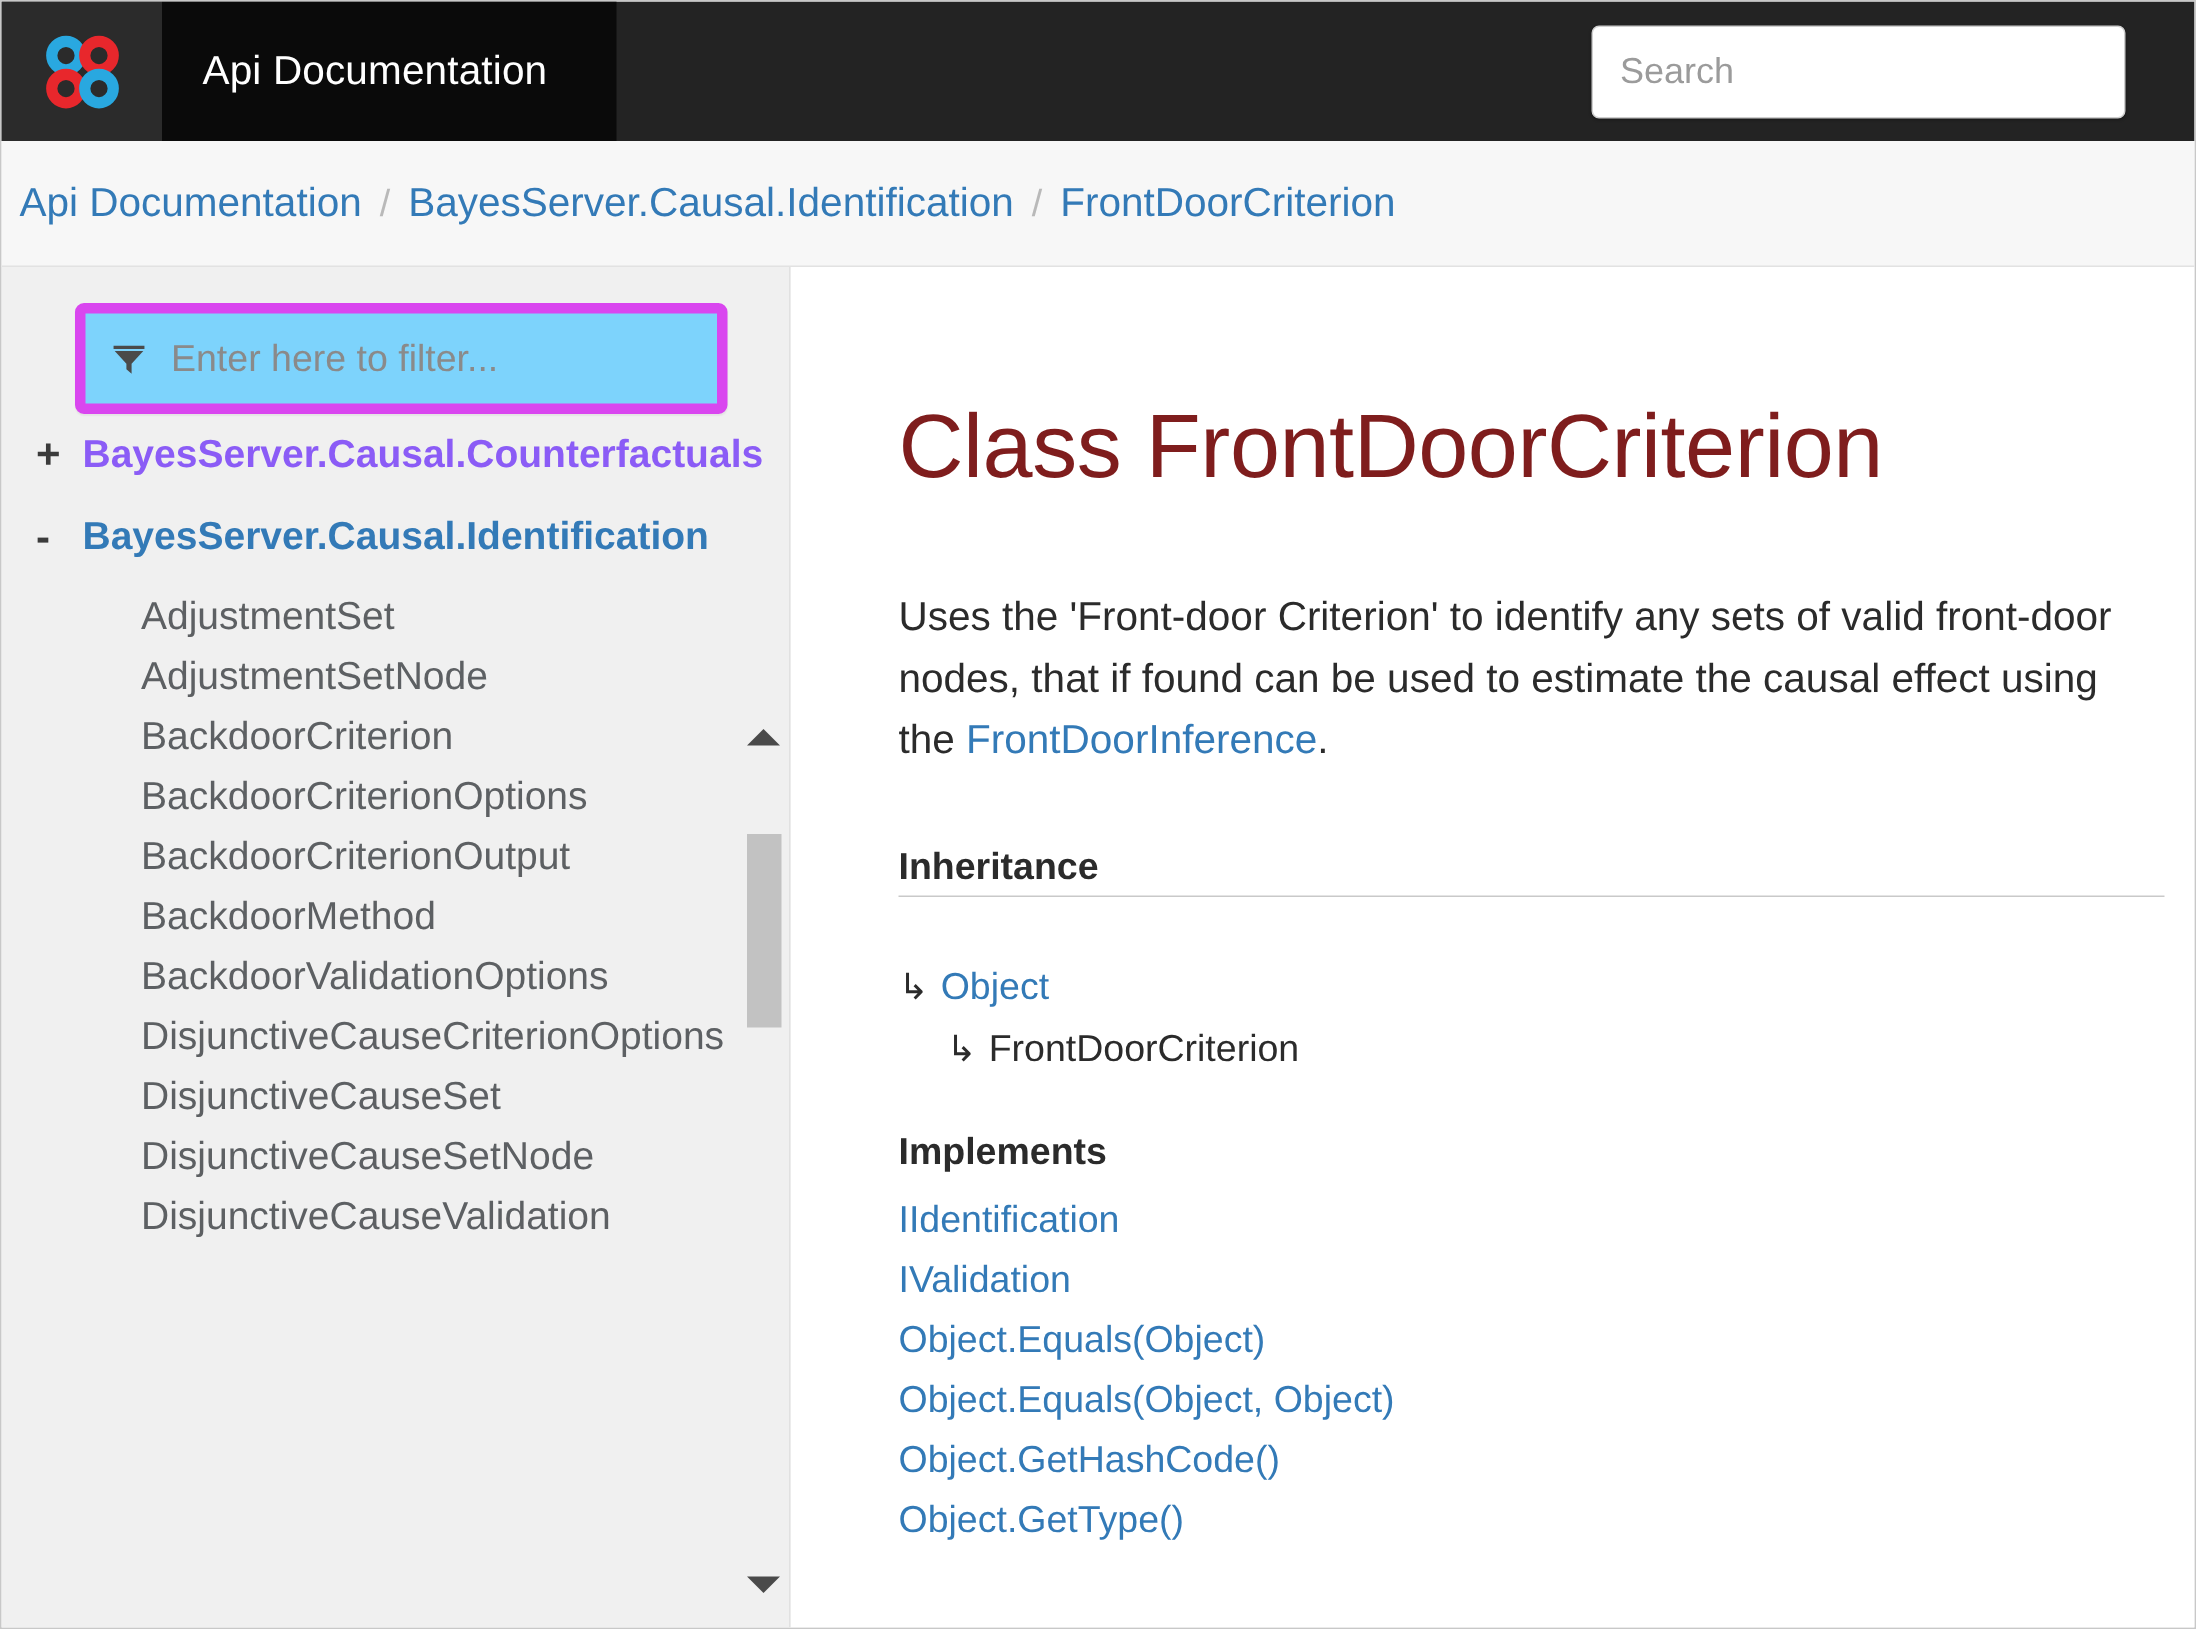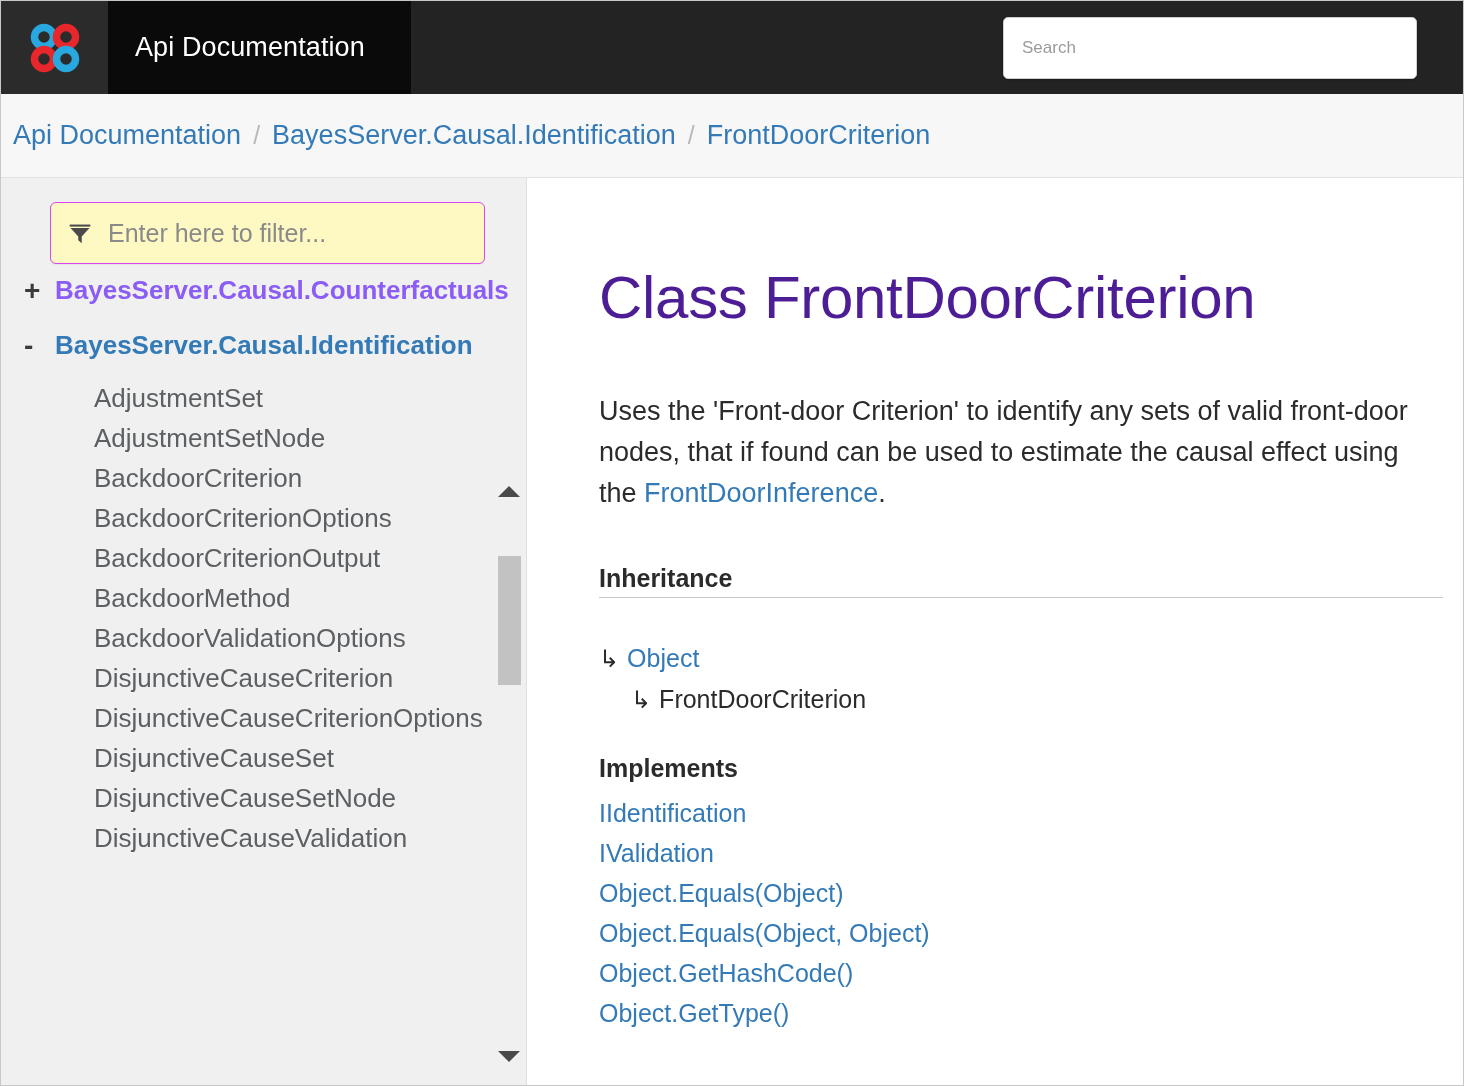--- a/index.html
+++ b/index.html
@@ -56,28 +56,28 @@
     padding-left: 27px;
     font-weight: 400;
   }
   .navbar-spacer { flex: 1 1 auto; }
   .search-wrap {
     display: flex;
     align-items: center;
     padding-right: 46px;
   }
   .search-input {
-    width: 414px;
+    width: 356px;
     height: 62px;
     box-sizing: border-box;
     border: 1px solid #cfcfcf;
     border-radius: 5px;
     background: #ffffff;
     font-family: "Liberation Sans", sans-serif;
-    font-size: 17px;
+    font-size: 24px;
     color: #333;
     padding: 0 18px;
     outline: none;
     box-shadow: 0 1px 2px rgba(0,0,0,0.28);
   }
   .search-input::placeholder { color: #9b9b9b; }
 
   
   .breadcrumb-bar {
     flex: 0 0 83px;
@@ -122,22 +122,22 @@
     min-height: 0;
     overflow: hidden;
   }
   .filter-wrap {
     padding: 24px 41px 18px 49px;
     flex: 0 0 auto;
   }
   .filter-box {
     position: relative;
     height: 60px;
-    background: #fef9c3;
-    border: 1px solid #d946ef;
+    background: #7dd3fc;
+    border: 7px solid #d946ef;
     border-radius: 6px;
     display: flex;
     align-items: center;
     padding-left: 16px;
     box-shadow: 0 1px 1px rgba(0,0,0,0.05);
   }
   .funnel-icon {
     flex: 0 0 auto;
     margin-right: 13px;
     display: block;
@@ -238,21 +238,21 @@
   .content {
     flex: 1 1 auto;
     background: #ffffff;
     padding: 88px 20px 0 72px;
     min-width: 0;
     overflow: hidden;
   }
   .class-title {
     font-size: 60px;
     font-weight: 400;
-    color: #4c1d95;
+    color: #7f1d1d;
     margin: 0 0 62px 0;
     line-height: 1.05;
     letter-spacing: -0.3px;
   }
   .class-desc {
     font-size: 27px;
     line-height: 1.52;
     color: #2b2b2b;
     margin: 0 0 50px 0;
     max-width: 830px;
@@ -373,21 +373,20 @@
         </div>
 
         <div class="tree-children">
           <div class="tree-item">AdjustmentSet</div>
           <div class="tree-item">AdjustmentSetNode</div>
           <div class="tree-item">BackdoorCriterion</div>
           <div class="tree-item">BackdoorCriterionOptions</div>
           <div class="tree-item">BackdoorCriterionOutput</div>
           <div class="tree-item">BackdoorMethod</div>
           <div class="tree-item">BackdoorValidationOptions</div>
-          <div class="tree-item">DisjunctiveCauseCriterion</div>
           <div class="tree-item">DisjunctiveCauseCriterionOptions</div>
           <div class="tree-item">DisjunctiveCauseSet</div>
           <div class="tree-item">DisjunctiveCauseSetNode</div>
           <div class="tree-item">DisjunctiveCauseValidation</div>
         </div>
       </div>
 
       <div class="scrollbar">
         <div class="sb-arrow up">
           <span class="sb-tri up"></span>

